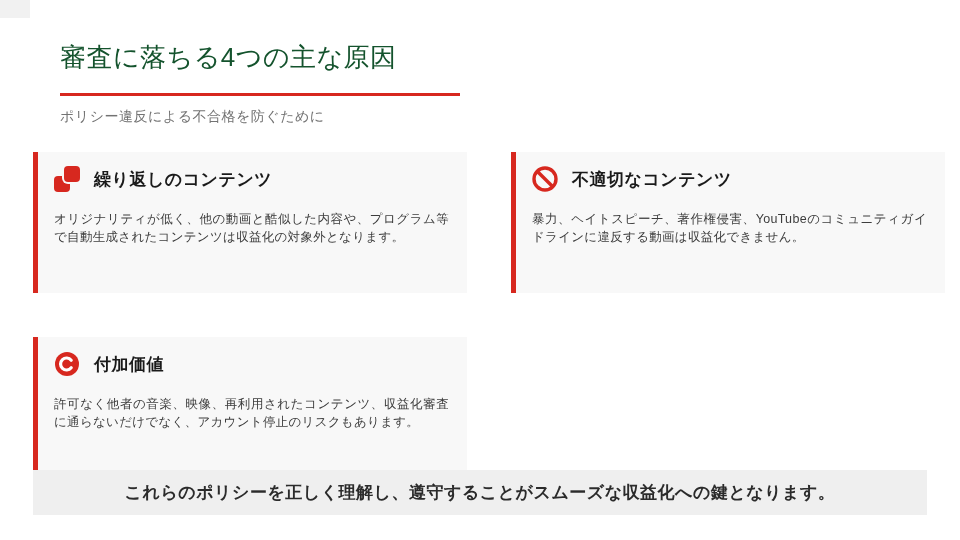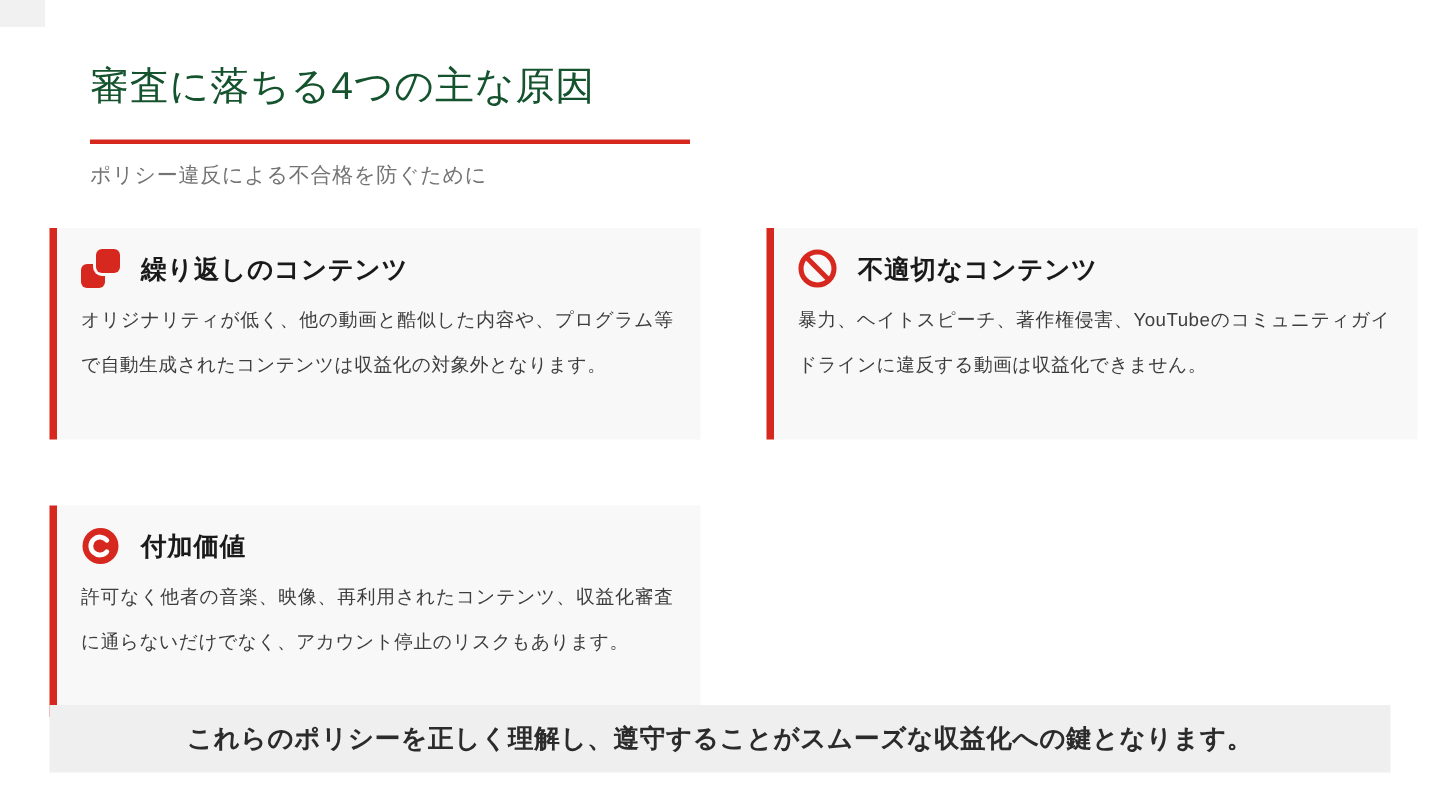--- a/index.html
+++ b/index.html
@@ -66,23 +66,23 @@
     position: relative;
   }
   .card-icon svg { display: block; width: 26px; height: 26px; }
   .card-title {
     font-size: 17px;
     font-weight: bold;
     color: #1a1a1a;
     letter-spacing: 0.5px;
   }
   .card-body {
-    margin-top: 6px;
+    margin-top: 18px;
     font-size: 12.5px;
-    line-height: 30px;
+    line-height: 18px;
     color: #3d3d3d;
     letter-spacing: 0.3px;
     text-align: justify;
   }
   
   .copy-back {
     position: absolute;
     left: 0; bottom: 0;
     width: 16px; height: 16px;
     background: #d7281f;

